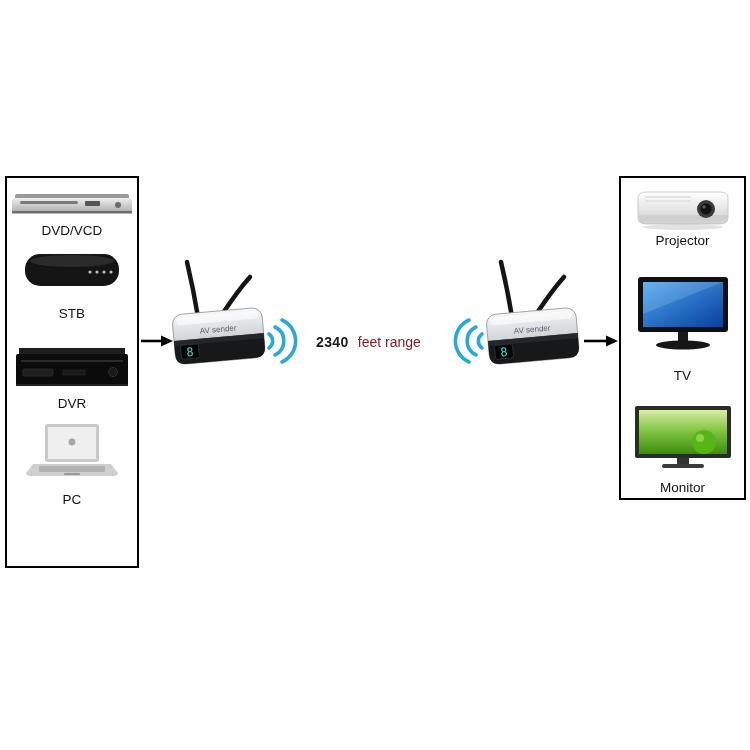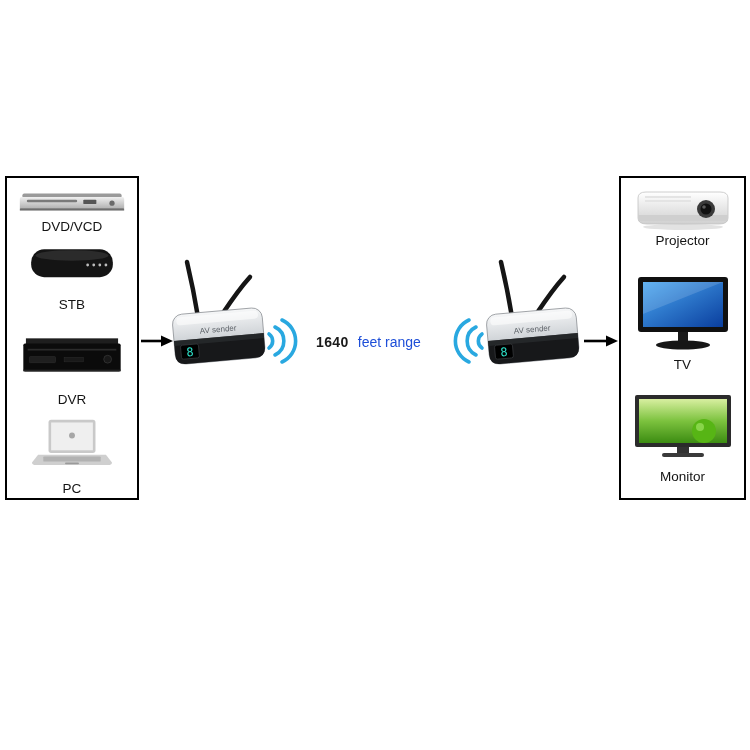--- a/index.html
+++ b/index.html
@@ -2,32 +2,32 @@
 <html><head>
 <meta charset="utf-8">
 <style>
   * { margin:0; padding:0; box-sizing:border-box; }
   html,body { background:#fff; }
   body { width:750px; height:750px; font-family:"Liberation Sans", sans-serif; }
   .stage { position:relative; width:750px; height:750px; background:#fff; overflow:hidden; }
 
   .panel { position:absolute; border:2px solid #000; background:#fff;
            display:flex; flex-direction:column; align-items:center; }
-  .panel.source { left:5px;  top:176px; width:134px; height:324px; }
+  .panel.source { left:5px;  top:176px; width:134px; height:392px; }
   .panel.sink   { left:619px; top:176px; width:127px; height:324px; }
 
   .dev-label { font-size:13.5px; color:#141414; line-height:18px; text-align:center; }
 
   .abs { position:absolute; }
   svg { display:block; }
 
   .range-text { position:absolute; left:316px; top:333px; font-size:14px; color:#000;
                 white-space:nowrap; line-height:18px; }
   .range-num  { font-weight:bold; letter-spacing:.4px; margin-right:9px; color:#1a1a1a; }
-  .range-unit { color:#1d4ed8; }
+  .range-unit { color:#7f1d1d; }
 
   .wifi-rx { transform:scaleX(-1); }
   .disp-digit { font-family:"DejaVu Sans Mono", monospace; }
 </style>
 </head>
 <body>
 
 <div class="stage">
 
   <svg width="0" height="0" style="position:absolute" aria-hidden="true">
@@ -81,21 +81,21 @@
 
     <svg width="112" height="50" viewBox="0 0 112 50" style="margin-top:20px">
       <rect x="3" y="5" width="106" height="10" fill="#1e1e1e"></rect>
       <rect x="0" y="11" width="112" height="32" rx="2" fill="#0b0b0b"></rect>
       <rect x="5" y="17" width="102" height="2" fill="#2b2b2b"></rect>
       <rect x="7" y="26" width="30" height="7" rx="1" fill="#1f1f1f" stroke="#333" stroke-width="0.6"></rect>
       <rect x="47" y="27" width="22" height="5" fill="#191919" stroke="#2d2d2d" stroke-width="0.6"></rect>
       <circle cx="97" cy="29" r="4.5" fill="#181818" stroke="#3a3a3a" stroke-width="0.8"></circle>
       <rect x="0" y="41" width="112" height="2" fill="#232323"></rect>
     </svg>
-    <div class="dev-label" style="margin-top:14px">DVR</div>
+    <div class="dev-label" style="margin-top:2px">DVR</div>
 
     <svg width="92" height="56" viewBox="0 0 92 56" style="margin-top:10px">
       <rect x="19" y="1" width="54" height="38" rx="3" fill="#c9c9c9"></rect>
       <rect x="22" y="4" width="48" height="32" fill="#efefef"></rect>
       <circle cx="46" cy="19" r="3.4" fill="#a6a6a6"></circle>
       <path d="M7,41 L85,41 L92,50 Q92,53 87,53 L5,53 Q0,53 0,50 Z" fill="#cfcfcf"></path>
       <rect x="13" y="43" width="66" height="6" rx="1" fill="#b2b2b2"></rect>
       <rect x="38" y="50" width="16" height="2" rx="1" fill="#9a9a9a"></rect>
     </svg>
     <div class="dev-label" style="margin-top:12px">PC</div>
@@ -122,21 +122,21 @@
 
   <svg class="abs" style="left:263px;top:317px" width="36" height="48" viewBox="0 0 36 48">
     <g stroke="#29a8e0" stroke-width="3.6" stroke-linecap="round" fill="none">
       <path d="M6,17 A8.5,8.5 0 0 1 6,31"></path>
       <path d="M12,10 A15.5,15.5 0 0 1 12,38"></path>
       <path d="M19,3 A23,23 0 0 1 19,45"></path>
     </g>
   </svg>
 
   <div class="range-text">
-    <span class="range-num">1640</span><span class="range-unit">feet range</span>
+    <span class="range-num">2340</span><span class="range-unit">feet range</span>
   </div>
 
   <svg class="abs wifi-rx" style="left:452px;top:317px" width="36" height="48" viewBox="0 0 36 48">
     <g stroke="#29a8e0" stroke-width="3.6" stroke-linecap="round" fill="none">
       <path d="M6,17 A8.5,8.5 0 0 1 6,31"></path>
       <path d="M12,10 A15.5,15.5 0 0 1 12,38"></path>
       <path d="M19,3 A23,23 0 0 1 19,45"></path>
     </g>
   </svg>
 
@@ -173,21 +173,21 @@
     </svg>
     <div class="dev-label" style="margin-top:1px">Projector</div>
 
     <svg width="92" height="76" viewBox="0 0 92 76" style="margin-top:26px">
       <rect x="1" y="1" width="90" height="55" rx="3" fill="#101010"></rect>
       <rect x="6" y="6" width="80" height="45" fill="url(#g-tv)"></rect>
       <path d="M6,6 L86,6 L6,38 Z" fill="#ffffff" opacity="0.14"></path>
       <rect x="41" y="56" width="10" height="9" fill="#1a1a1a"></rect>
       <ellipse cx="46" cy="69" rx="27" ry="4.5" fill="#161616"></ellipse>
     </svg>
-    <div class="dev-label" style="margin-top:4px">TV</div>
+    <div class="dev-label" style="margin-top:15px">TV</div>
 
     <svg width="98" height="66" viewBox="0 0 98 66" style="margin-top:20px">
       <rect x="1" y="1" width="96" height="52" rx="2" fill="#2b2b2b"></rect>
       <rect x="5" y="5" width="88" height="44" fill="url(#g-mon)"></rect>
       <circle cx="70" cy="37" r="12" fill="#57b515"></circle>
       <circle cx="66" cy="33" r="4" fill="#95dd58" opacity="0.8"></circle>
       <rect x="43" y="53" width="12" height="6" fill="#333"></rect>
       <rect x="28" y="59" width="42" height="4" rx="2" fill="#3a3a3a"></rect>
     </svg>
     <div class="dev-label" style="margin-top:8px">Monitor</div>

